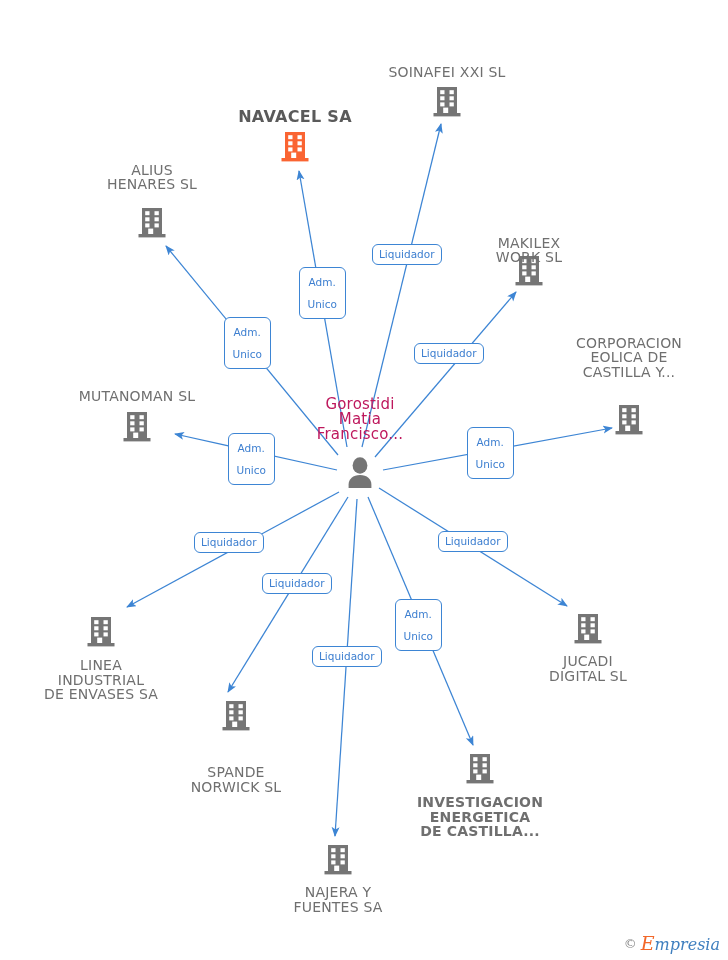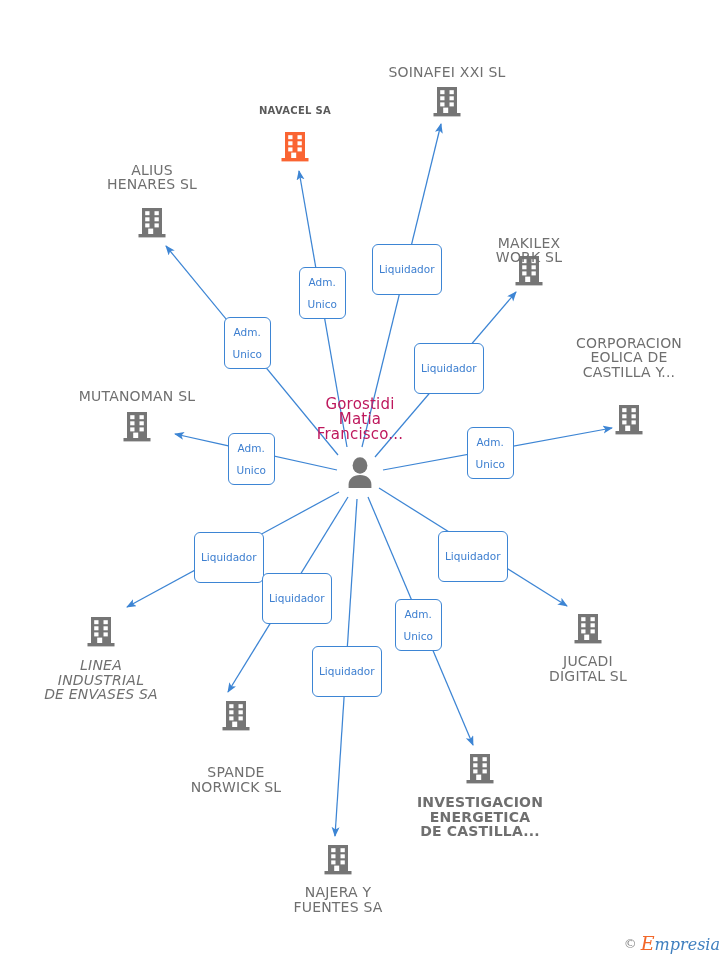--- a/index.html
+++ b/index.html
@@ -11,28 +11,28 @@
   #stage{position:absolute;left:0;top:0;width:728px;height:960px;}
   svg.edges{position:absolute;left:0;top:0;width:728px;height:960px;}
 
   
   .node{position:absolute;text-align:center;}
   .node .label{
     color:#6f6f6f;font-size:14px;line-height:14.5px;
     white-space:pre-line;letter-spacing:.2px;
   }
   .node.center .label{color:#be185d;font-size:15px;line-height:15px;}
-  .node.highlight .label{color:#5a5a5a;font-weight:bold;font-size:10px;letter-spacing:.3px;}
+  .node.highlight .label{color:#5a5a5a;font-weight:bold;font-size:16px;letter-spacing:.3px;margin-top:6px;}
   .glyph{display:block;margin:0 auto;}
 
   
   .rel{
     position:absolute;background:#ffffff;border:1px solid #3d85d4;
     border-radius:6px;color:#3d7fd0;font-size:10.5px;line-height:13px;
-    text-align:center;padding:18px 6px;white-space:pre-line;box-sizing:border-box;
+    text-align:center;padding:3px 6px;white-space:pre-line;box-sizing:border-box;
   }
   .rel.two{padding:3px 8px;line-height:22px;}
 
   
   .watermark{position:absolute;right:8px;bottom:6px;display:flex;align-items:center;gap:4px;}
   .wm-c{color:#8a8a8a;font-size:13px;}
   .wm-text{color:#3f7fbf;font-size:16px;font-style:italic;font-family:"DejaVu Serif","Liberation Serif",serif;}
   .wm-text .e{color:#f2682a;font-size:19px;}
 </style>
 </head>
@@ -214,21 +214,21 @@
             <rect x="8.2" y="4.2" width="4.3" height="4"></rect>
             <rect x="17.5" y="4.2" width="4.3" height="4"></rect>
             <rect x="8.2" y="10.3" width="4.3" height="4"></rect>
             <rect x="17.5" y="10.3" width="4.3" height="4"></rect>
             <rect x="8.2" y="16.4" width="4.3" height="4"></rect>
             <rect x="17.5" y="16.4" width="4.3" height="4"></rect>
             <rect x="11.2" y="21.6" width="5" height="5.4"></rect>
           </g>
         </svg>
       </div>
-      <div class="node" style="width: 150px; left: 26px; top: 658px; font-style: italic;">
+      <div class="node" style="width: 150px; left: 26px; top: 658px;">
         <div class="label">LINEA
 INDUSTRIAL
 DE ENVASES SA</div>
       </div>
       <div class="node" style="width: 150px; left: 161px; top: 700px;">
         <svg class="glyph" width="30" height="32" viewBox="0 0 30 32">
           <g fill="#757575">
             <rect x="5" y="1" width="20" height="26"></rect>
             <rect x="1.5" y="27" width="27" height="3.4"></rect>
           </g>

